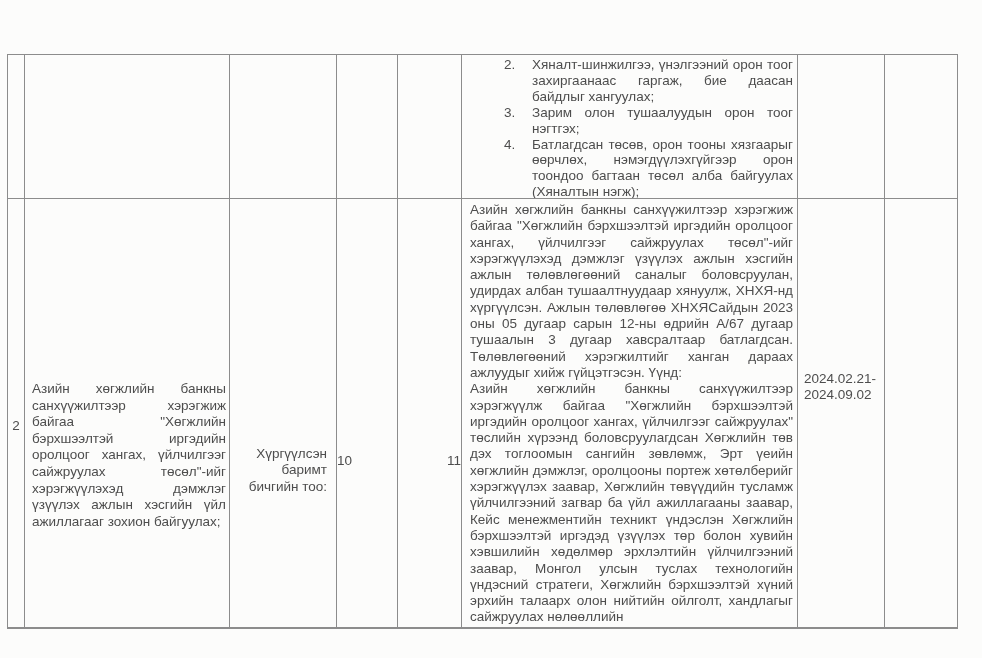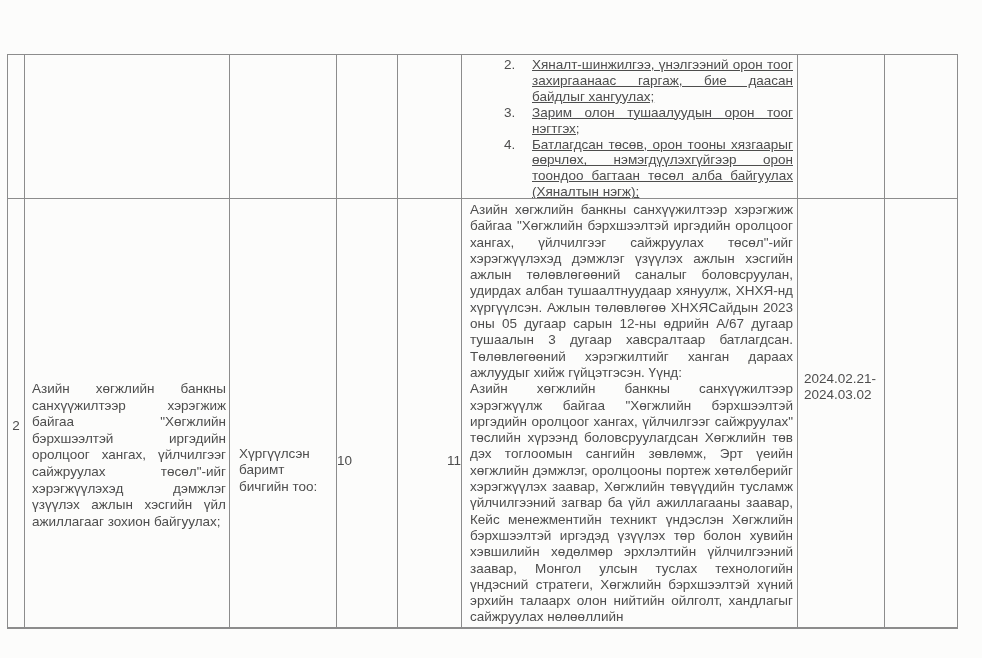--- a/index.html
+++ b/index.html
@@ -33,26 +33,26 @@
     font-size:13.5px;
     line-height:16.3px;
   }
   .cell.c8{border-right:none;}
   .cell.r2{border-bottom:none;}
 
   
   .cell.r1.c6{padding:2px 4px 0 42px;}
   .list-item{display:flex;line-height:15.9px;}
   .li-num{flex:0 0 28px;}
-  .li-text{flex:1 1 auto;text-align:justify;text-decoration:underline;}
+  .li-text{flex:1 1 auto;text-align:justify;}
 
   
   .cell.r2.c1{padding-top:219px;text-align:center;}
   .cell.r2.c2{padding:182px 3px 0 7px;text-align:justify;line-height:16.6px;}
-  .cell.r2.c3{padding:247px 9px 0 9px;text-align:left;}
+  .cell.r2.c3{padding:247px 9px 0 9px;text-align:right;}
   .cell.r2.c4{padding-top:254px;text-align:left;}
   .cell.r2.c5{padding-top:254px;text-align:right;}
   .cell.r2.c6{padding:3px 4px 0 8px;}
   .cell.r2.c6 p{text-align:justify;margin:0;}
   .cell.r2.c7{padding:172px 4px 0 6px;}
 </style>
 </head>
 <body>
 
 <div class="page">
@@ -93,18 +93,18 @@
       <span>10</span>
     </div>
     <div class="cell r2 c5">
       <span>11</span>
     </div>
     <div class="cell r2 c6">
       <p>Азийн хөгжлийн банкны санхүүжилтээр хэрэгжиж байгаа "Хөгжлийн бэрхшээлтэй иргэдийн оролцоог хангах, үйлчилгээг сайжруулах төсөл"-ийг хэрэгжүүлэхэд дэмжлэг үзүүлэх ажлын хэсгийн ажлын төлөвлөгөөний саналыг боловсруулан, удирдах албан тушаалтнуудаар хянуулж, ХНХЯ-нд хүргүүлсэн. Ажлын төлөвлөгөө ХНХЯСайдын 2023 оны 05 дугаар сарын 12-ны өдрийн А/67 дугаар тушаалын 3 дугаар хавсралтаар батлагдсан. Төлөвлөгөөний хэрэгжилтийг ханган дараах ажлуудыг хийж гүйцэтгэсэн. Үүнд:</p>
       <p>Азийн хөгжлийн банкны санхүүжилтээр хэрэгжүүлж байгаа "Хөгжлийн бэрхшээлтэй иргэдийн оролцоог хангах, үйлчилгээг сайжруулах" төслийн хүрээнд боловсруулагдсан Хөгжлийн төв дэх тоглоомын сангийн зөвлөмж, Эрт үеийн хөгжлийн дэмжлэг, оролцооны портеж хөтөлберийг хэрэгжүүлэх заавар, Хөгжлийн төвүүдийн тусламж үйлчилгээний загвар ба үйл ажиллагааны заавар, Кейс менежментийн техникт үндэслэн Хөгжлийн бэрхшээлтэй иргэдэд үзүүлэх төр болон хувийн хэвшилийн хөдөлмөр эрхлэлтийн үйлчилгээний заавар, Монгол улсын туслах технологийн үндэсний стратеги, Хөгжлийн бэрхшээлтэй хүний эрхийн талаарх олон нийтийн ойлголт, хандлагыг сайжруулах нөлөөллийн</p>
     </div>
     <div class="cell r2 c7">
-      <span>2024.02.21-2024.03.02</span>
+      <span>2024.02.21-2024.09.02</span>
     </div>
     <div class="cell r2 c8"></div>
 
   </div>
 </div>
 
 </body></html>

